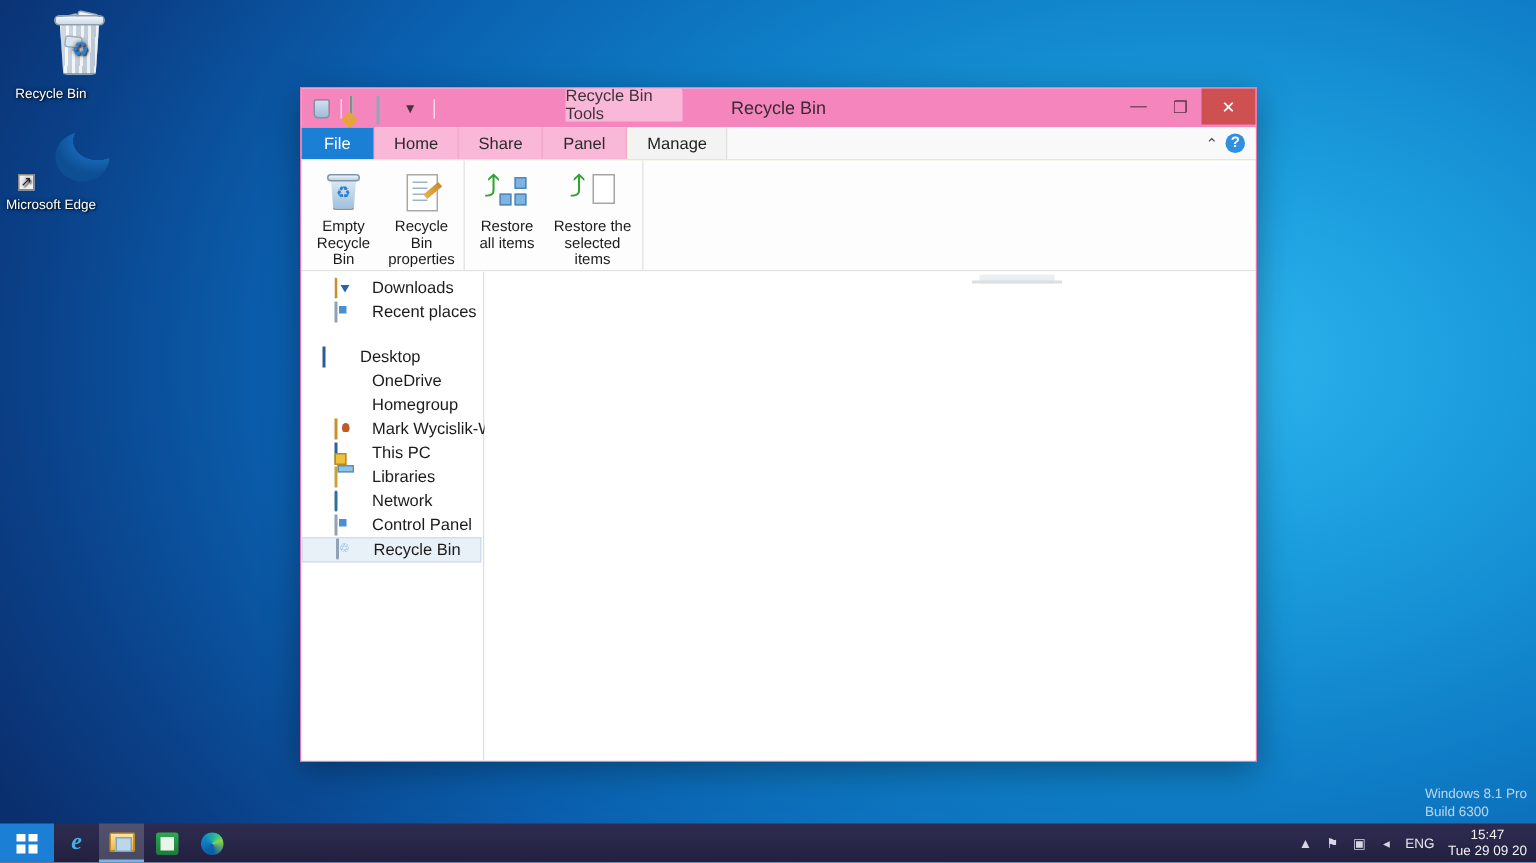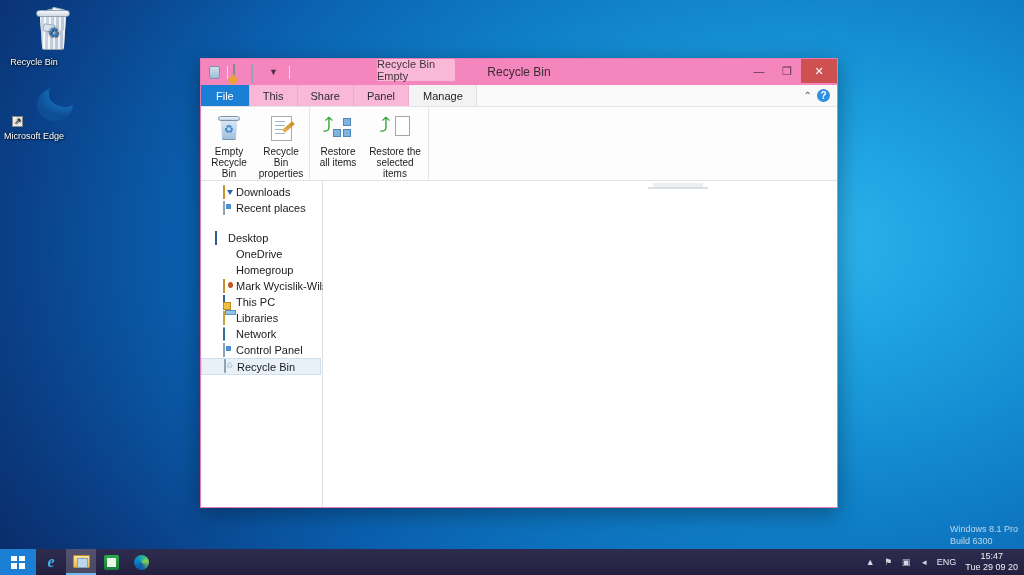--- a/index.html
+++ b/index.html
@@ -160,21 +160,21 @@
   .arrowg { position:absolute; left:0; top:0; font-size:20px; color:#2fa32f; line-height:20px; transform: scaleX(1.15); }
   .sq { position:absolute; width:8px; height:8px; background:#7fb3e0; border:1px solid #4f87bb; }
   .sq1 { right:2px; top:3px; } .sq2 { right:2px; top:14px; } .sq3 { right:12px; top:14px; }
   .pgico { position:absolute; right:0; top:1px; width:15px; height:20px; background:#fff; border:1px solid #a5a5a5;}
   
   .content { flex: 1 1 auto; display: flex; position: relative; background: #ffffff; overflow: hidden; }
   .navpane {
     width: 122px; background: #ffffff; border-right: 1px solid #dfdfdf;
     padding-top: 3px; font-size: 11px; color: #1b1b1b; position: relative;
   }
-  .nav-item { height: 16px; display: flex; align-items: center; padding-left: 14px; gap: 0; white-space: nowrap; }
+  .nav-item { height: 16px; display: flex; align-items: center; padding-left: 14px; gap: 12px; white-space: nowrap; }
   .nav-item.lvl2 { padding-left: 22px; }
   .nav-item.selected { background: #e8f0f8; border: 1px solid #cfdff0; height: 17px; margin-right: 1px; }
   .nico { width: 13px; height: 13px; flex: 0 0 13px; position: relative; }
   .folder { width:13px;height:10px;background:linear-gradient(180deg,#ffd87a,#eaa93a);border:1px solid #c98f2c;border-radius:1px 2px 1px 1px; margin-top:2px;}
   .folder.dl::after{content:"";position:absolute;left:4px;top:4px;width:0;height:0;border-left:3px solid transparent;border-right:3px solid transparent;border-top:5px solid #2a63a8;}
   .monitor { width:13px;height:10px;background:linear-gradient(180deg,#4a9fe0,#2c6fb0);border:1px solid #2a5d94; margin-top:2px;}
   .cloud { width:13px;height:9px;background:#3ba7e8;border-radius:6px 6px 3px 3px; margin-top:3px;}
   .hgroup { width:13px;height:11px;background:
       radial-gradient(circle 3px at 3px 3px,#4aa54a 60%,transparent 61%),
       radial-gradient(circle 3px at 10px 4px,#2f7fd0 60%,transparent 61%),
@@ -274,37 +274,37 @@
           <span class="ico-bin-sm"></span>
         </span>
       <span class="sep"></span>
       <span class="qat-btn"><span class="ico-props"></span></span>
       <span class="qat-btn"><span class="ico-page"></span></span>
       <span class="qat-btn chev-down">▼</span>
       <span class="sep"></span>
     </div>
 
     <div class="ctx-tab">
-      <span>Recycle Bin Empty</span>
+      <span>Recycle Bin Tools</span>
     </div>
 
     <div class="win-title">
       <span>Recycle Bin</span>
     </div>
 
     <div class="win-buttons">
       <div class="win-btn">—</div>
       <div class="win-btn">❐</div>
       <div class="win-btn close">✕</div>
     </div>
   </div>
 
   <div class="tabrow">
     <div class="tab file">File</div>
-    <div class="tab">This</div>
+    <div class="tab">Home</div>
     <div class="tab">Share</div>
     <div class="tab">Panel</div>
     <div class="tab manage">Manage</div>
     <div class="filler"></div>
     <div class="right-icons">
       <span class="ico-collapse">⌃</span>
       <span class="ico-help">?</span>
     </div>
   </div>
 

